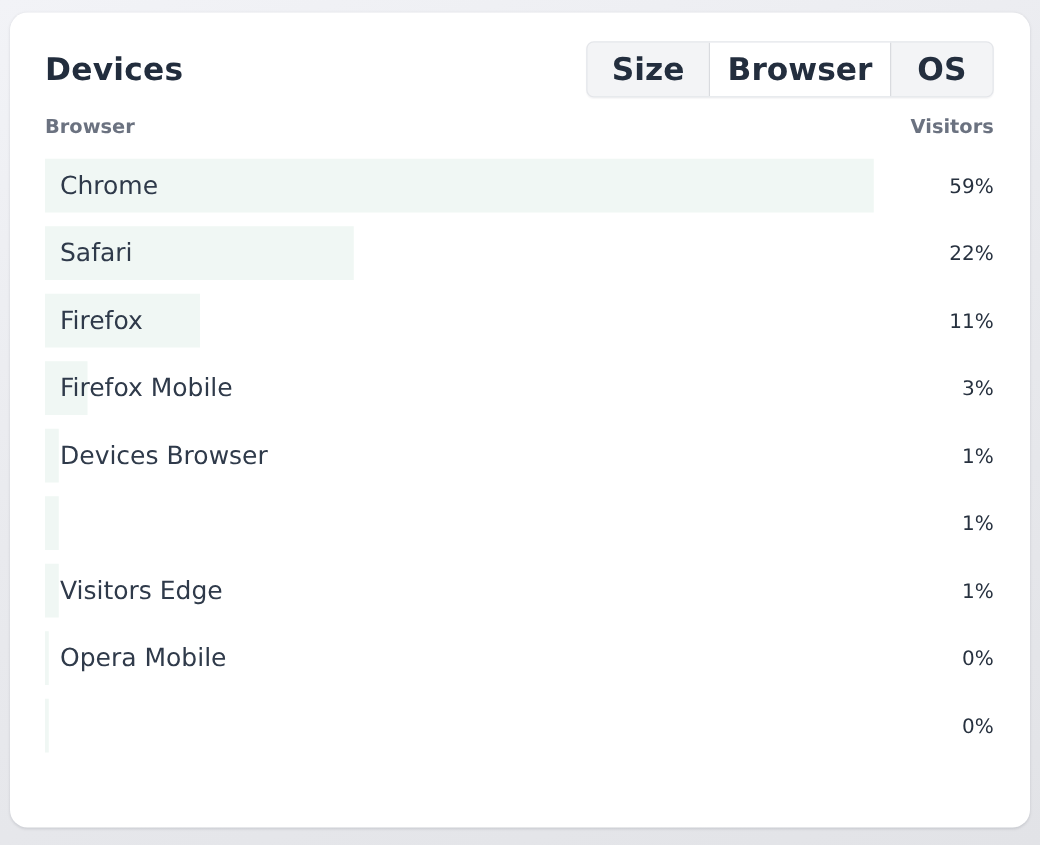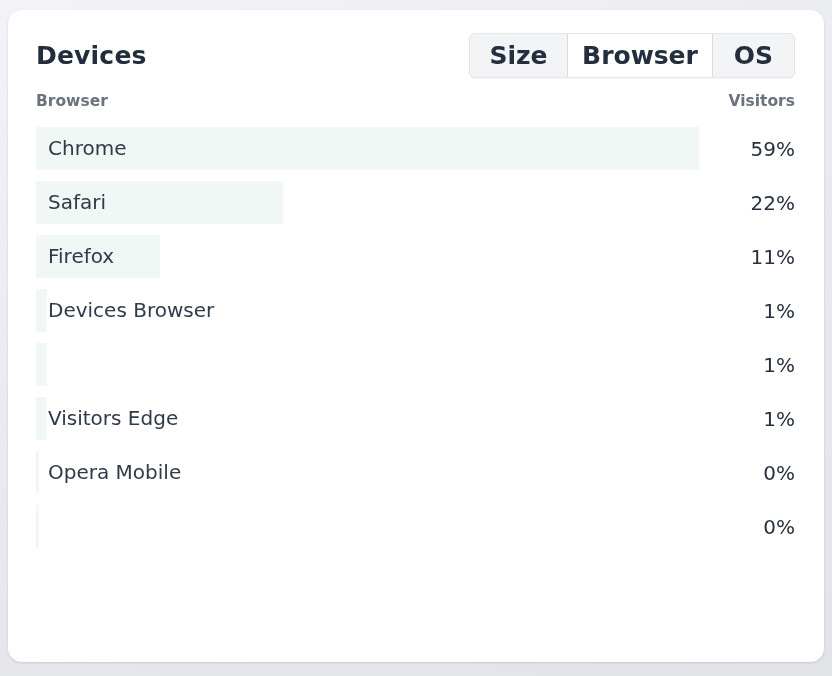--- a/index.html
+++ b/index.html
@@ -53,21 +53,21 @@
   .bar {
     position:absolute; left:0; top:0; height:43px;
     background:#f0f7f4;
   }
   .row-label {
     position:absolute; left:12px; top:0; line-height:43px;
     font-size:20px; color:#2f3a4a; white-space:nowrap;
   }
   .row-value {
     position:absolute; right:0; top:0; line-height:44px;
-    font-size:20px; color:#27313f;
+    font-size:16px; color:#27313f;
   }
 </style>
 </head>
 <body>
 
 <div class="card">
 
   <div class="card-header">
     <div class="title">Devices</div>
     <div class="tabs">
@@ -94,20 +94,25 @@
     <div class="row-label">Safari</div>
     <div class="row-value">22%</div>
   </div>
 
   <div class="row">
     <div class="bar" style="width: 123.61px;"></div>
     <div class="row-label">Firefox</div>
     <div class="row-value">11%</div>
   </div>
 
+  <div class="row">
+    <div class="bar" style="width: 33.7119px;"></div>
+    <div class="row-label">Firefox Mobile</div>
+    <div class="row-value">3%</div>
+  </div>
 
   <div class="row">
     <div class="bar" style="width: 11.2373px;"></div>
     <div class="row-label">Devices Browser</div>
     <div class="row-value">1%</div>
   </div>
 
   <div class="row">
     <div class="bar" style="width: 11.2373px;"></div>
     <div class="row-value">1%</div>

